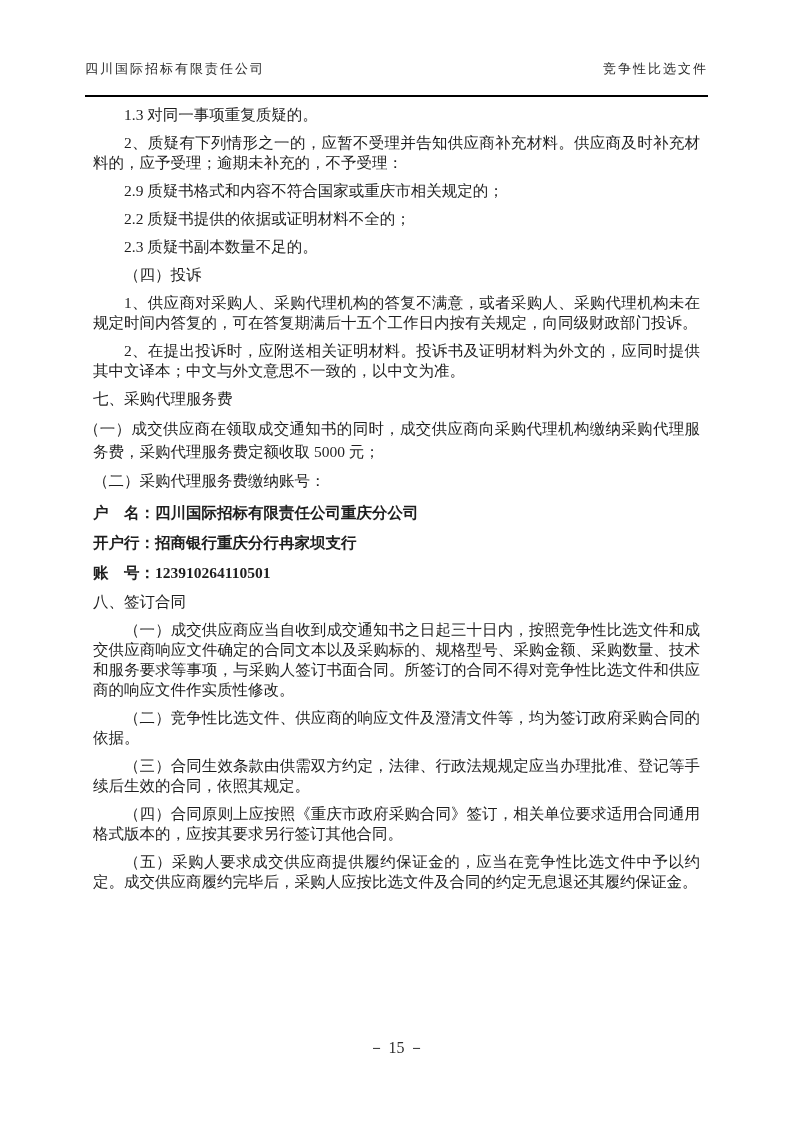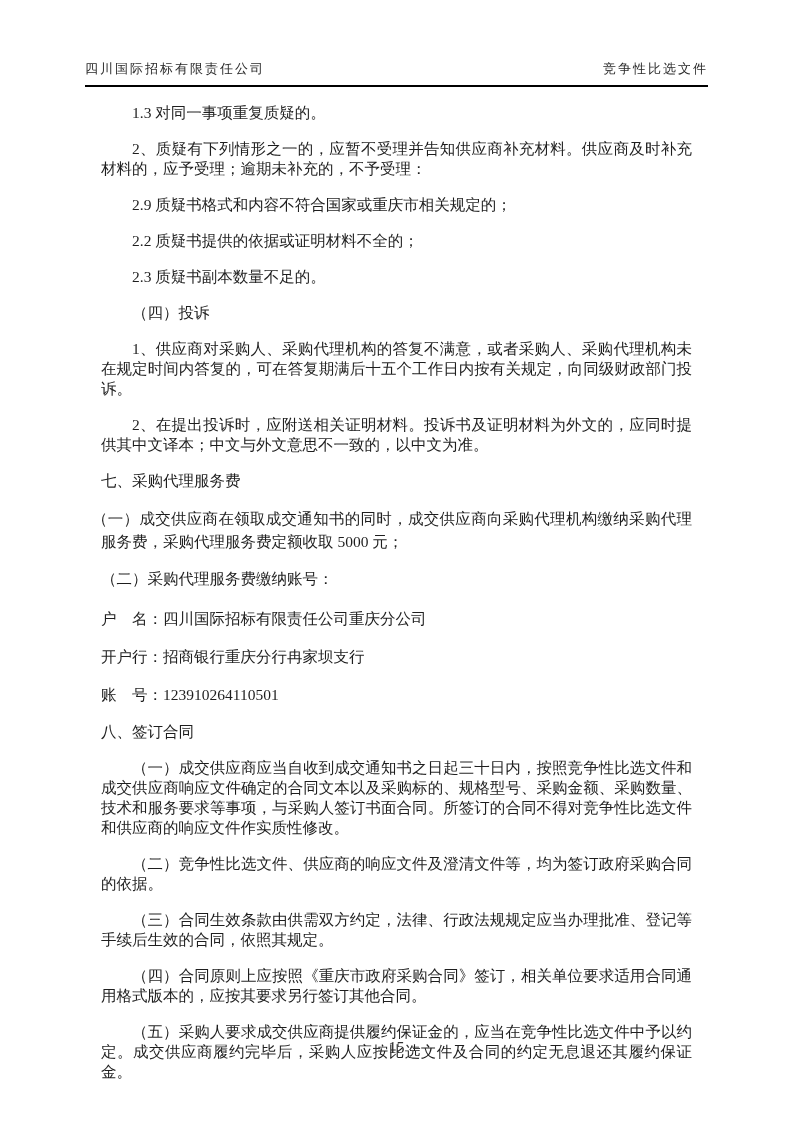--- a/index.html
+++ b/index.html
@@ -22,50 +22,51 @@
     top: 60px;
     width: 623px;
   }
   .header {
     display: flex;
     justify-content: space-between;
     align-items: flex-end;
     font-size: 13px;
     letter-spacing: 2px;
     color: #2a2a2a;
-    padding-bottom: 7px;
+    padding-bottom: 17px;
     border-bottom: 2px solid #000000;
   }
   .bodytext {
     margin-top: 6px;
     font-size: 15.5px;
     line-height: 20px;
     text-align: justify;
   }
   .bodytext p {
-    margin: 16px;
+    margin: 8px;
     padding: 0;
   }
   .ind { text-indent: 2em; }
   .heading { text-indent: 0; }
   .clause7 {
     margin-top: 10px;
     padding-left: 34px;
     text-indent: -9px;
     line-height: 23px;
   }
   .sub7 {
     margin-top: 8px;
     margin-left: 25px;
     line-height: 23px;
     font-family: Liberation Mono, monospace;
   }
   .account {
     margin-left: 22px;
     line-height: 22px;
+    font-weight: bold;
   }
   .sec8 { margin-top: 36px; }
   .footer {
     position: absolute;
     top: 1038px;
     left: 0;
     width: 793px;
     text-align: center;
     font-size: 16px;
     color: #2f2f2f;

